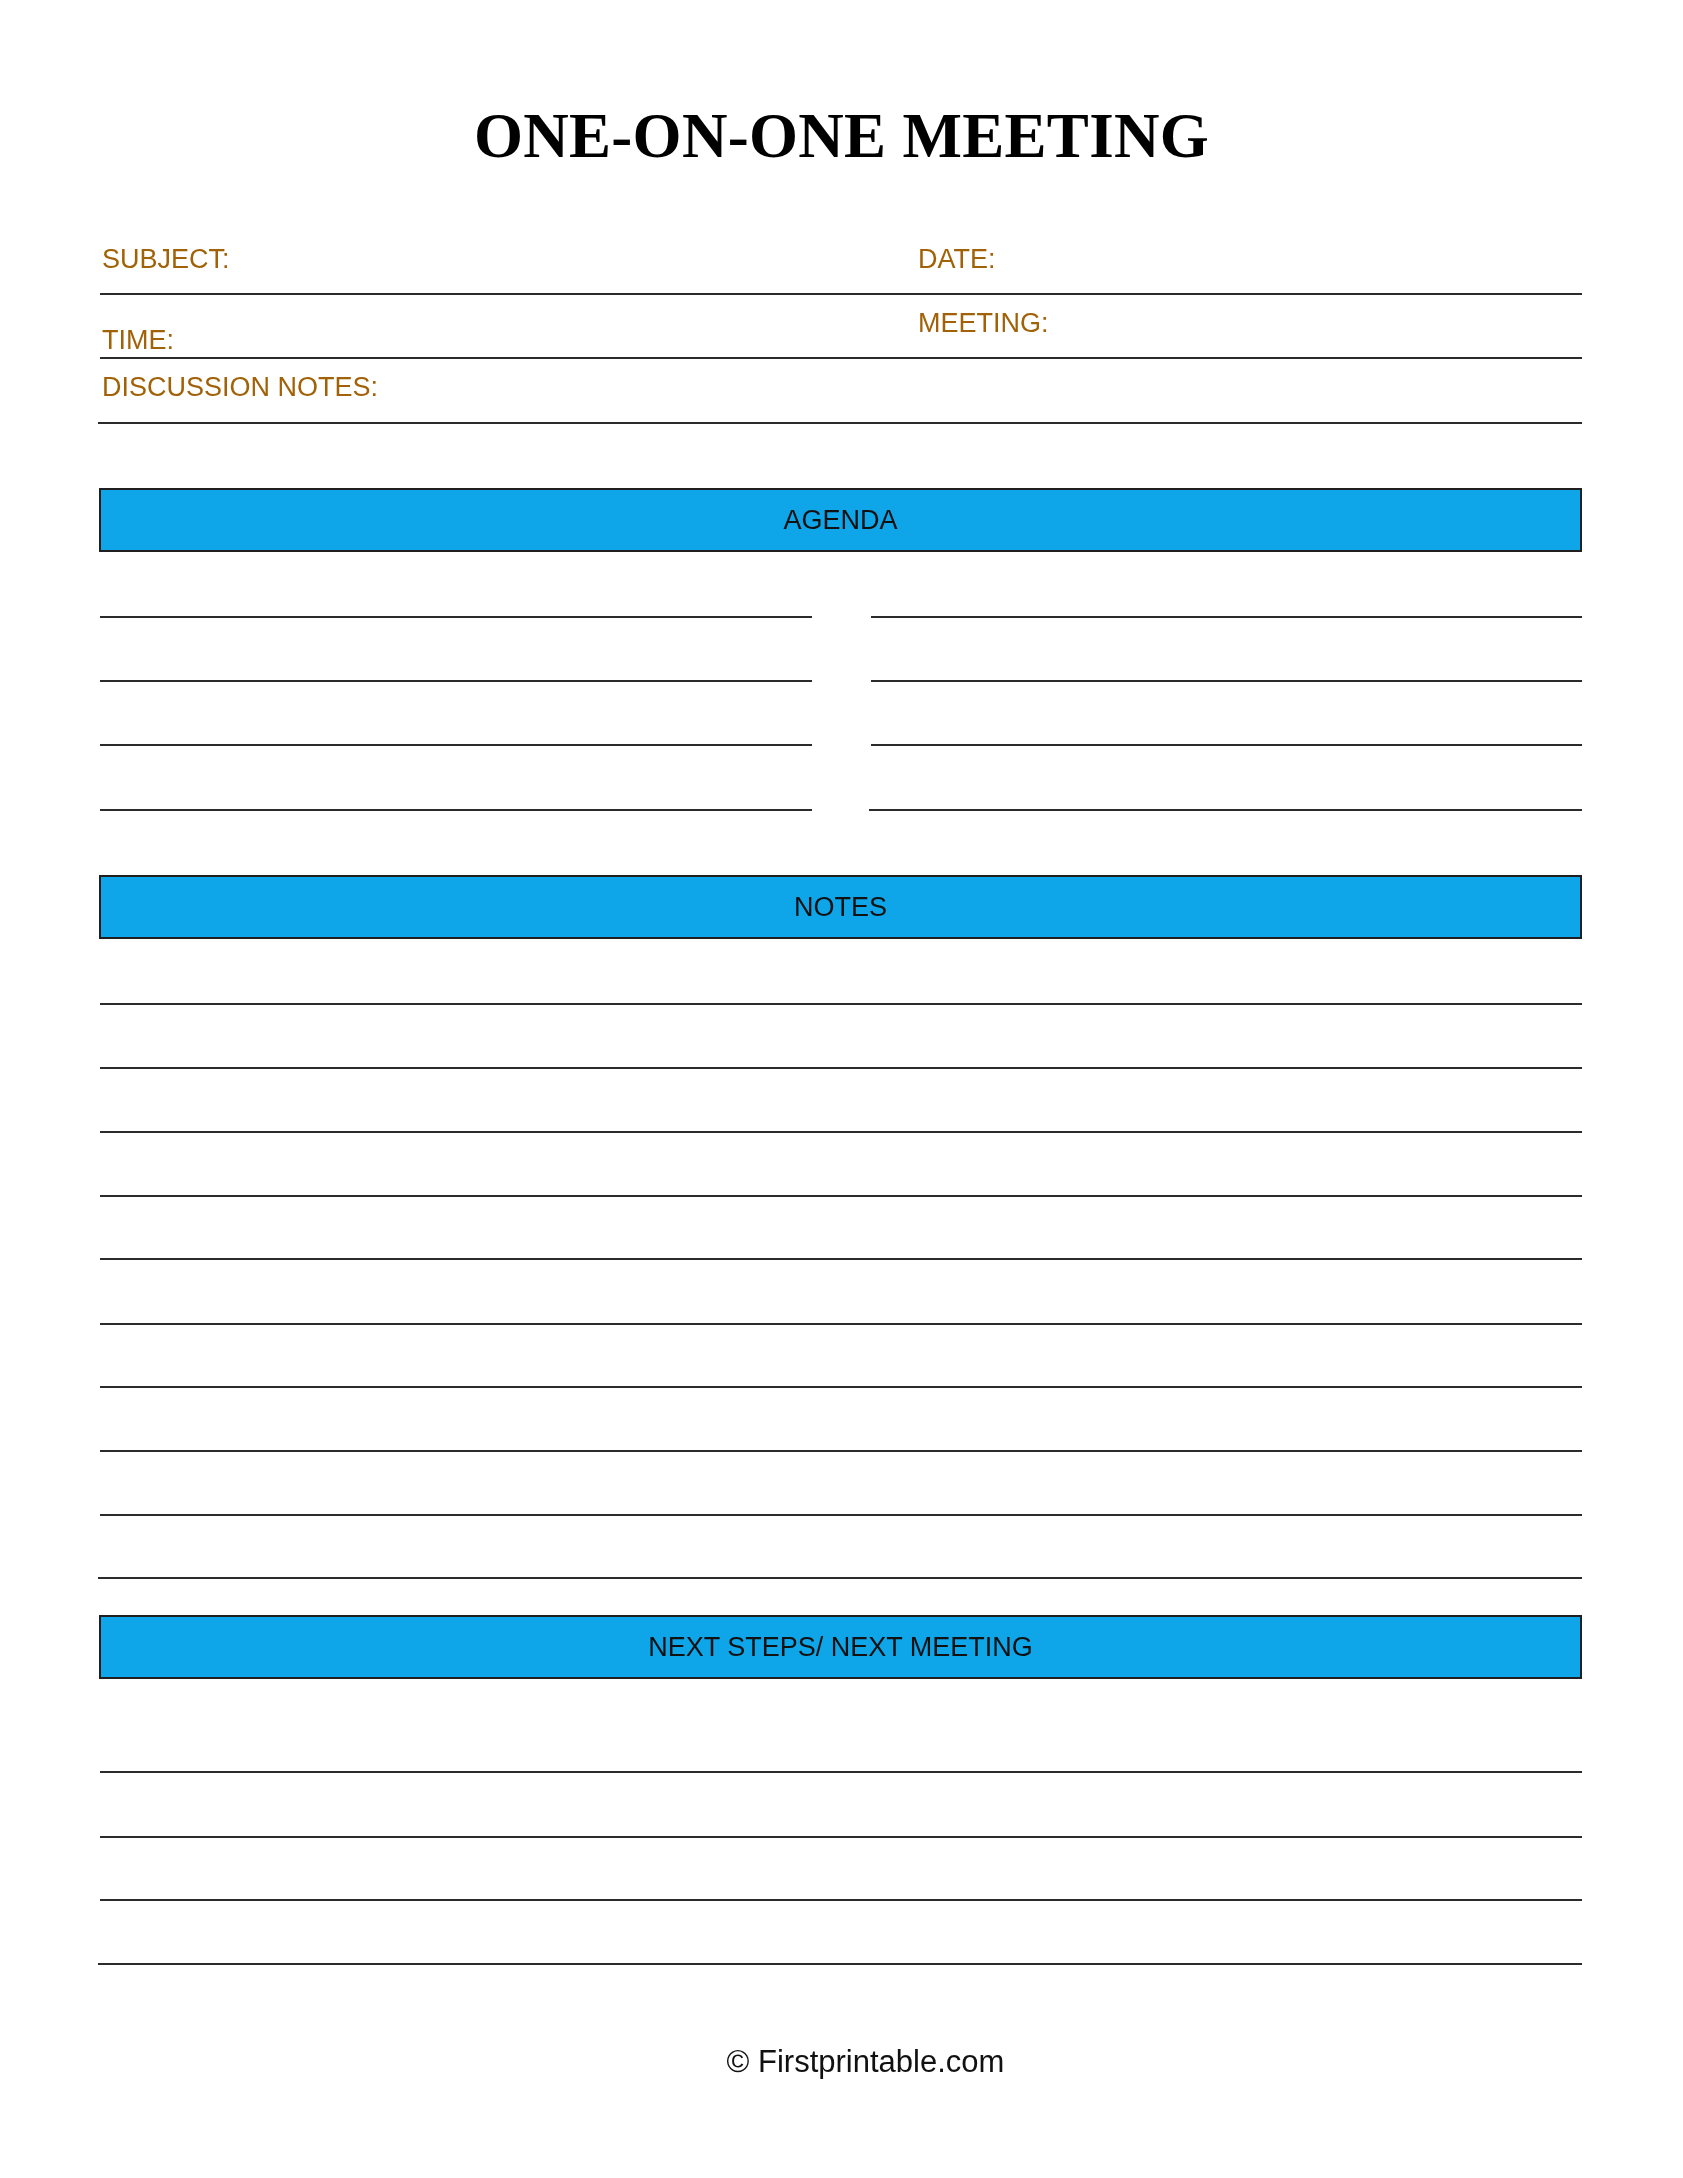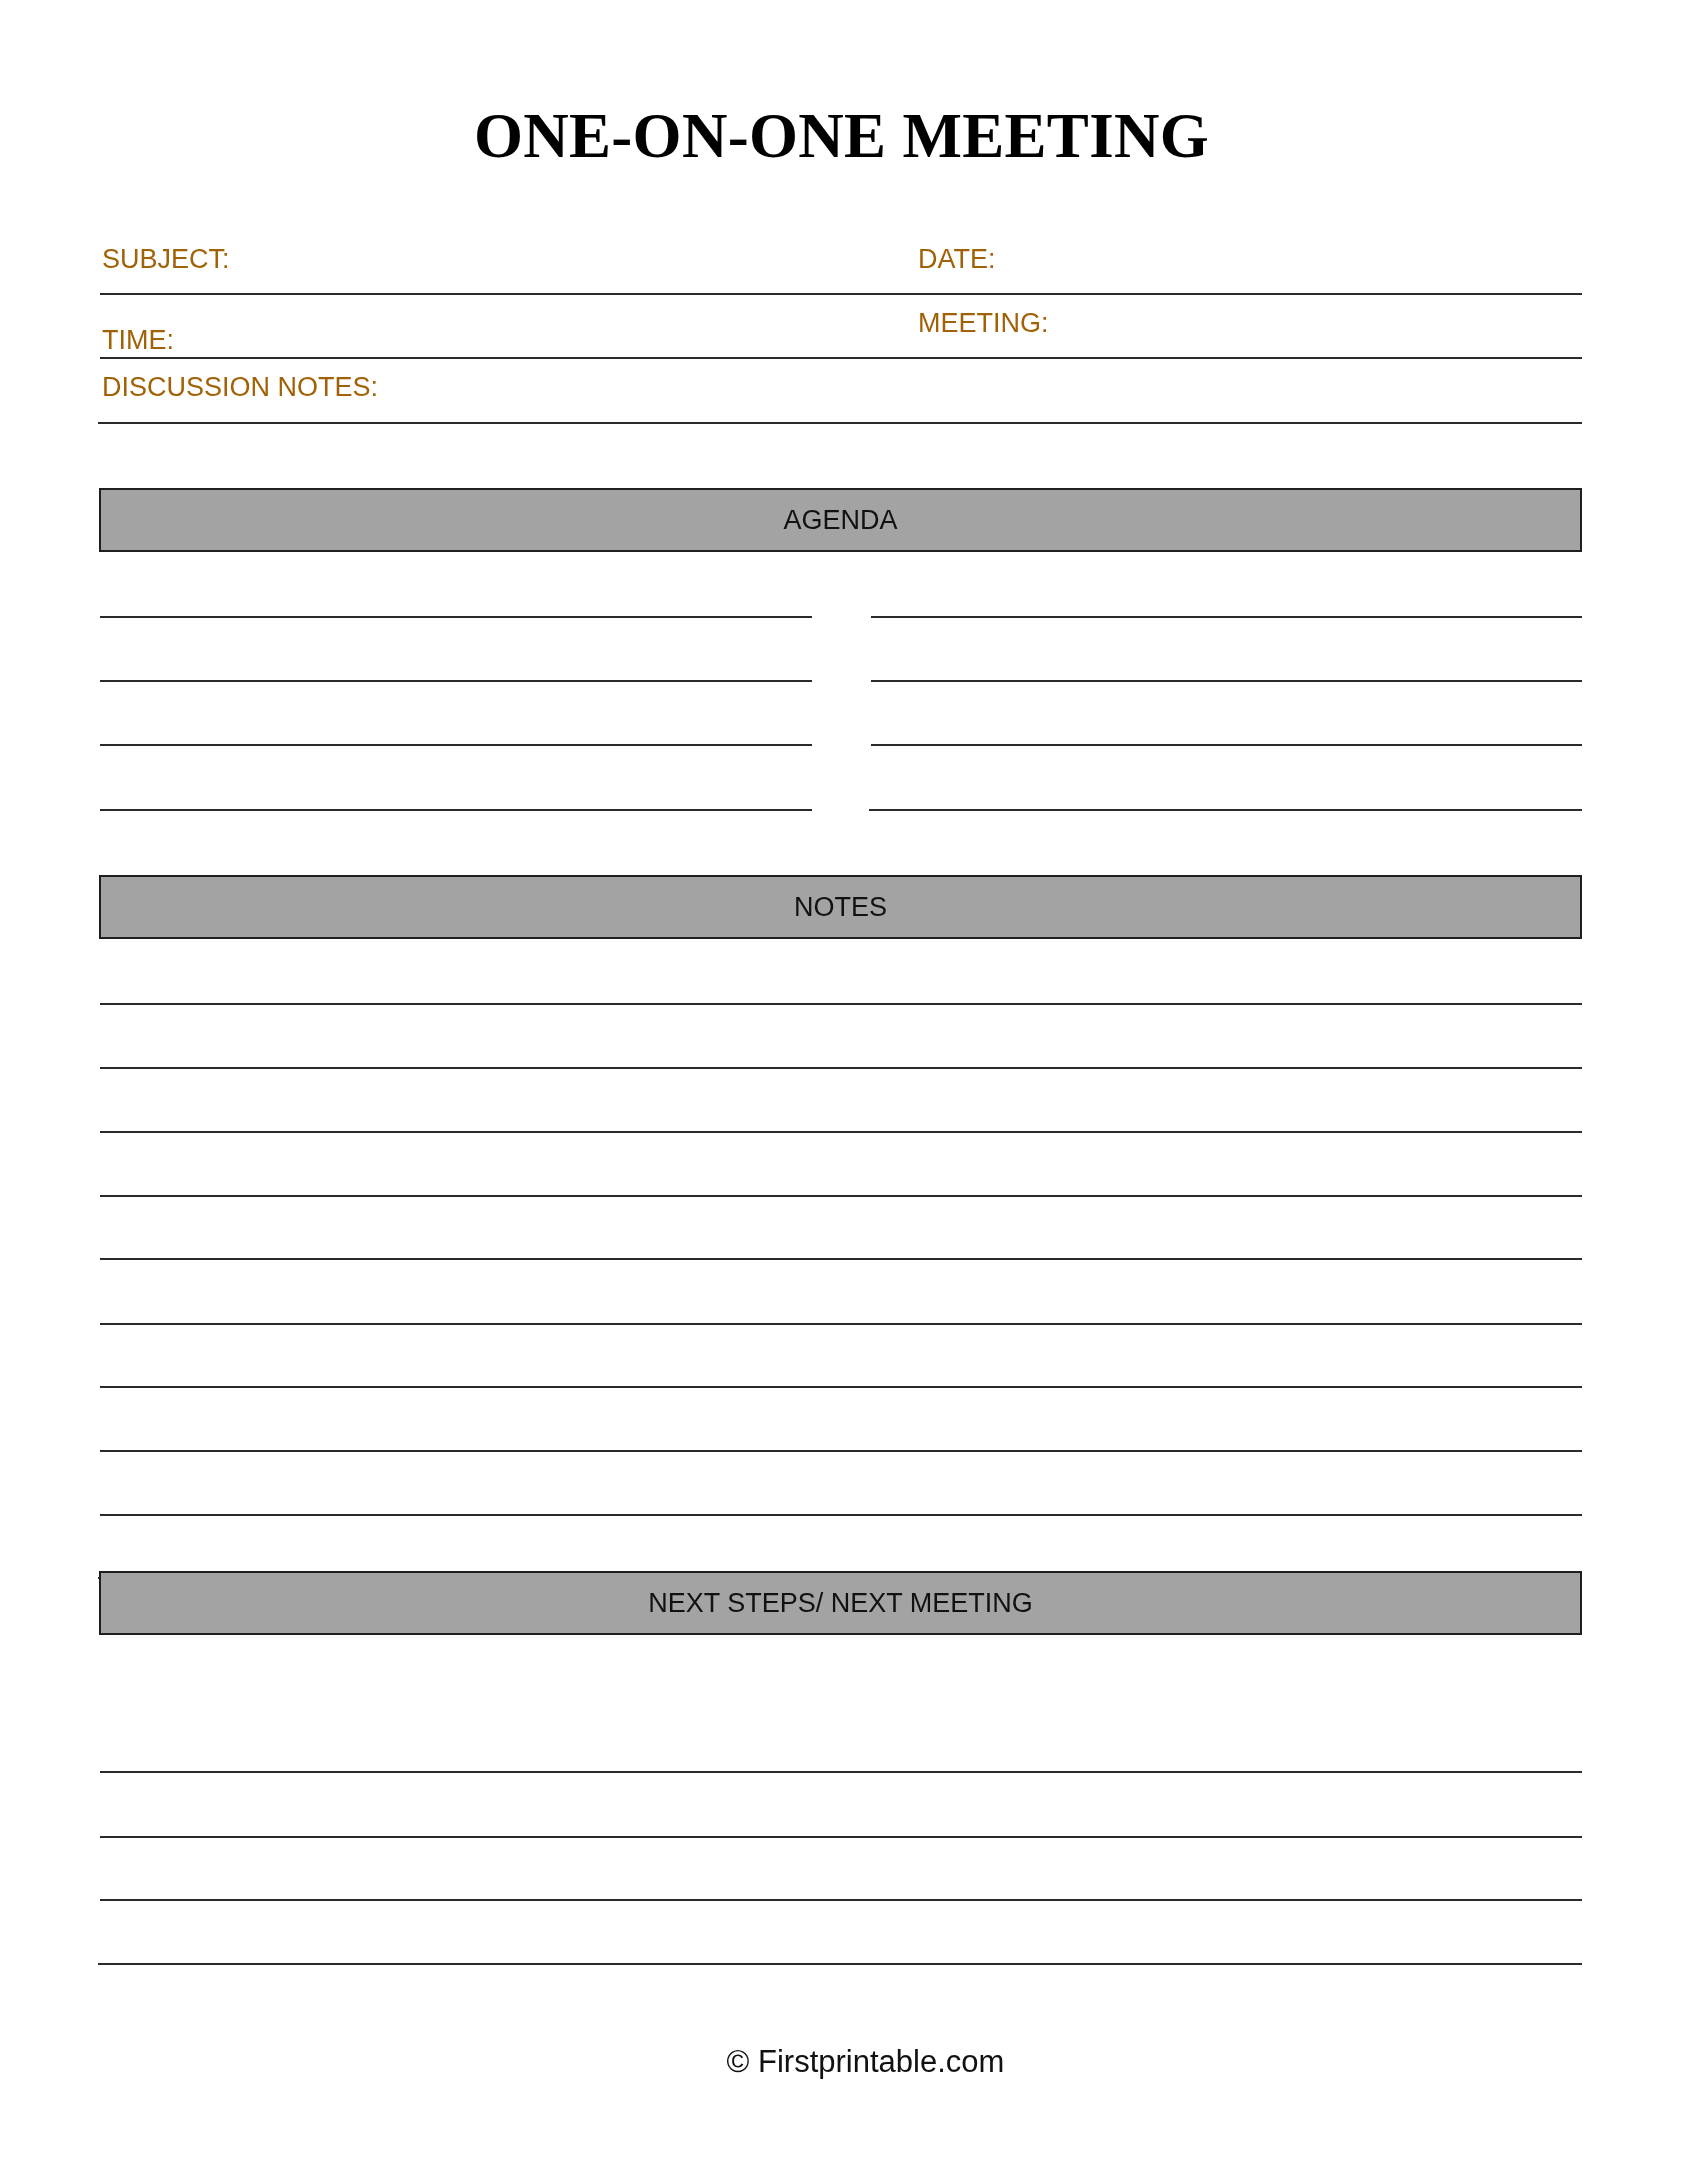--- a/index.html
+++ b/index.html
@@ -10,21 +10,21 @@
     font-family: "Liberation Serif", "DejaVu Serif", serif; font-weight: bold;
     font-size: 63px; line-height: 79px; letter-spacing: 0.3px; color: #000;
   }
   .label {
     position: absolute; font-family: "Liberation Sans", "DejaVu Sans", sans-serif;
     font-size: 27px; line-height: 32px; color: #a16207; white-space: nowrap;
   }
   .rule { position: absolute; height: 2px; background: #2b2b2b; }
   .section-header {
     position: absolute; left: 99px; width: 1479px; height: 60px;
-    background: #a3a3a3; border: 2px solid #1f1f1f;
+    background: #0ea5e9; border: 2px solid #1f1f1f;
     display: flex; align-items: center; justify-content: center;
     font-family: "Liberation Sans", "DejaVu Sans", sans-serif; font-size: 27px; color: #111;
   }
   .footer {
     position: absolute; left: 0; width: 1683px; top: 2043px; text-align: center;
     font-family: "Liberation Sans", "DejaVu Sans", sans-serif; font-size: 31px; line-height: 38px; color: #111; margin-left: 24px;
   }
 </style>
 </head>
 <body>
@@ -67,21 +67,21 @@
     <div class="rule" style="left:100px; width:1482px; top:1131px;"></div>
     <div class="rule" style="left:100px; width:1482px; top:1195px;"></div>
     <div class="rule" style="left:100px; width:1482px; top:1258px;"></div>
     <div class="rule" style="left:100px; width:1482px; top:1323px;"></div>
     <div class="rule" style="left:100px; width:1482px; top:1386px;"></div>
     <div class="rule" style="left:100px; width:1482px; top:1450px;"></div>
     <div class="rule" style="left:100px; width:1482px; top:1514px;"></div>
     <div class="rule" style="left:98px; width:1484px; top:1577px;"></div>
   </div>
 
-  <div class="section-header" style="top:1571px;">
+  <div class="section-header" style="top:1615px;">
     <span>NEXT STEPS/ NEXT MEETING</span>
   </div>
   <div>
     <div class="rule" style="left:100px; width:1482px; top:1771px;"></div>
     <div class="rule" style="left:100px; width:1482px; top:1836px;"></div>
     <div class="rule" style="left:100px; width:1482px; top:1899px;"></div>
     <div class="rule" style="left:98px; width:1484px; top:1963px;"></div>
   </div>
 
   <div class="footer">© Firstprintable.com</div>

